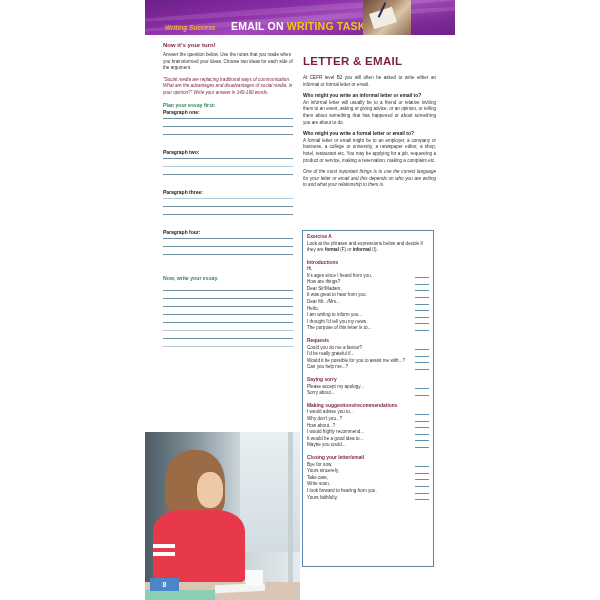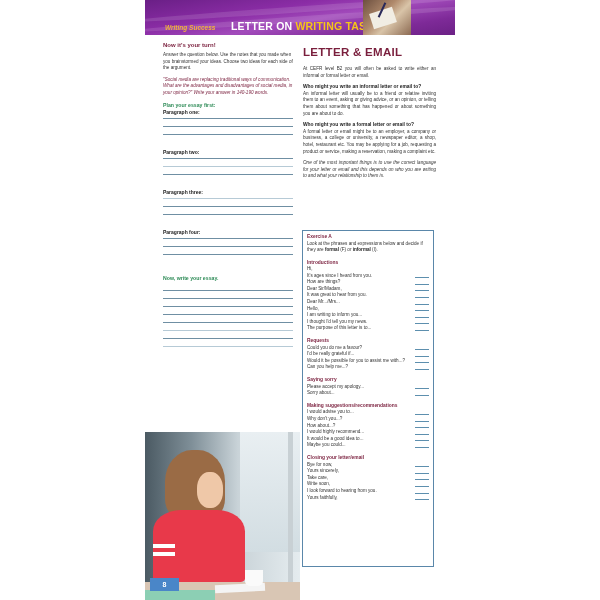--- a/index.html
+++ b/index.html
@@ -61,21 +61,21 @@
     .left-photo .table { position: absolute; left: 0; top: 150px; width: 155px; height: 18px; background: #d9c6b4; }
     .left-photo .book { position: absolute; left: 0; top: 158px; width: 70px; height: 10px; background: #8ccfb4; }
     .left-photo .cup { position: absolute; left: 100px; top: 138px; width: 18px; height: 16px; background: #fafafa; border-radius: 0 0 5px 5px; }
     .left-photo .notepad { position: absolute; left: 70px; top: 152px; width: 50px; height: 8px; background: #f4f4f4; transform: rotate(-3deg); }
     .page-num {
       position: absolute; left: 5px; top: 146px; width: 29px; height: 13px; background: #4a86c8;
       color: #fff; font-size: 7px; text-align: center; line-height: 13px; font-weight: bold;
     }
 
     .right-col { position: absolute; left: 158px; top: 42px; width: 133px; }
-    .big-title { font-size: 11.5px; font-weight: bold; color: #7a1f3d; margin: 4px 0 8px 0; letter-spacing: 0.3px; }
+    .big-title { font-size: 11.5px; font-weight: bold; color: #7a1f3d; margin: 13px 0 8px 0; letter-spacing: 0.3px; }
     .r-p { font-size: 4.6px; color: #333; line-height: 6.6px; margin: 0 0 5px 0; text-align: justify; }
     .r-h { font-size: 4.9px; font-weight: bold; color: #222; margin: 0; line-height: 6.6px; }
 
     .exercise {
       position: absolute; left: 157px; top: 230px; width: 132px; height: 337px;
       border: 1px solid #5a87aa; padding: 3px 4px; box-sizing: border-box;
     }
     .ex-title { font-size: 4.9px; color: #7a1f3d; font-weight: bold; margin: 0; line-height: 6.5px; }
     .ex-intro { font-size: 4.6px; color: #333; line-height: 6.5px; margin: 0 0 6px 0; }
     .ex-intro b { color: #222; }
@@ -88,21 +88,21 @@
 </head>
 <body>
 
 <div class="page">
 
   <div class="banner">
     <div class="streak" style="top:6px;"></div>
     <div class="streak" style="top:16px;"></div>
     <div class="brand">Writing Success</div>
     <div class="title">
-      <span>LETTER ON </span><span class="hl">WRITING TASKS</span>
+      <span>EMAIL ON </span><span class="hl">WRITING TASKS</span>
     </div>
     <div class="photo">
       <div class="paper"></div>
       <div class="pen"></div>
     </div>
   </div>
 
   <div class="left-col">
     <p class="h-maroon">Now it's your turn!</p>
     <p class="p-small">Answer the question below. Use the notes that you made when you brainstormed your ideas. Choose two ideas for each side of the argument.</p>

